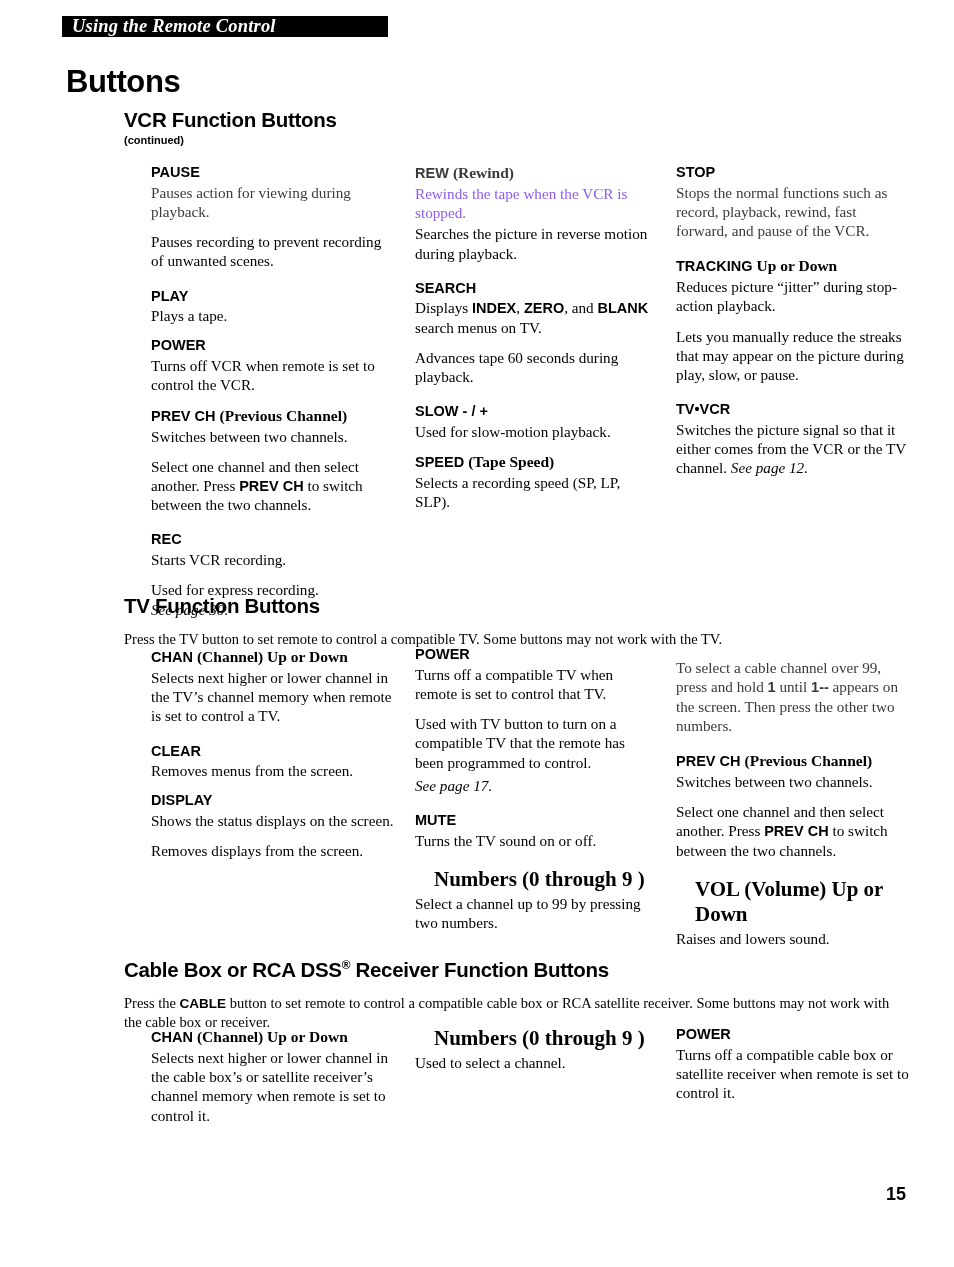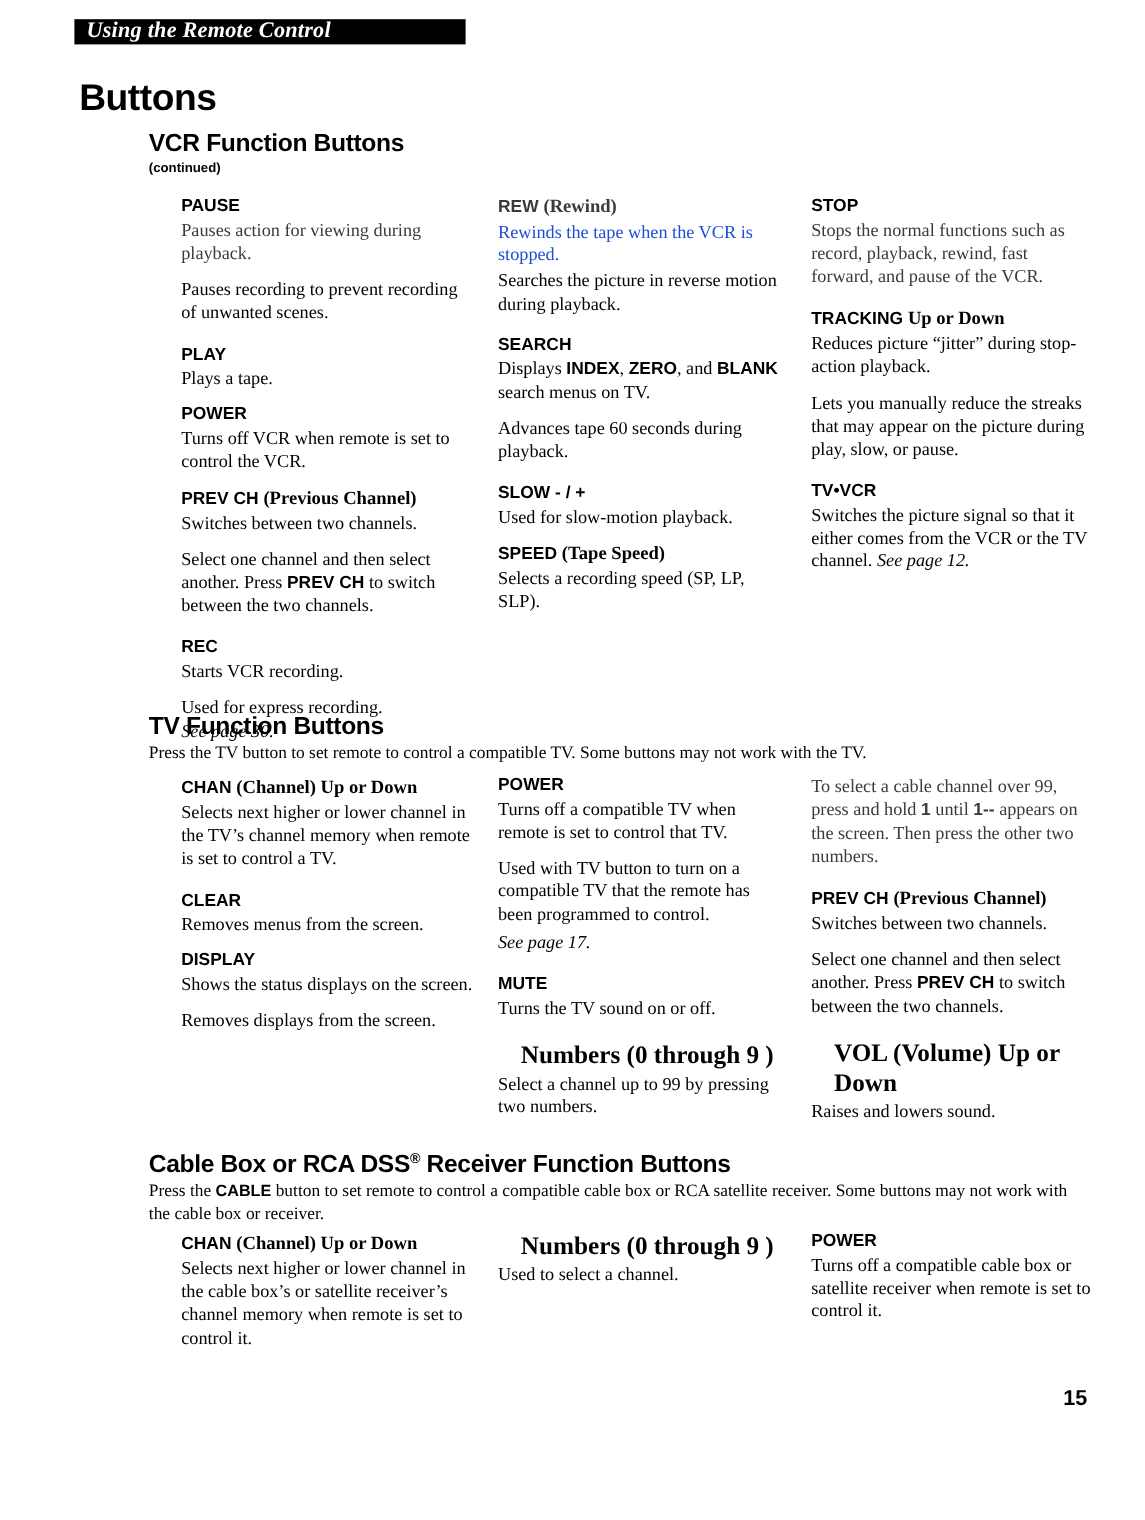--- a/index.html
+++ b/index.html
@@ -65,21 +65,21 @@
   .section-sub {
     font-family: "Liberation Sans", sans-serif;
     font-weight: bold;
     font-size: 11px;
     margin-top: 2px;
   }
   .section-intro {
     font-family: "Liberation Serif", serif;
     font-size: 14.5px;
     line-height: 1.32;
-    margin-top: 1px;
+    margin-top: 12px;
   }
 
   #vcr-head-block { position: absolute; left: 124px; top: 108px; }
   #tv-head-block  { position: absolute; left: 124px; top: 594px; width: 680px; }
   #cable-head-block { position: absolute; left: 124px; top: 958px; width: 768px; }
 
   
   .col { position: absolute; }
   .entry { margin-bottom: 0px; }
   .entry-title {
@@ -113,27 +113,27 @@
   .b {
     font-family: "Liberation Sans", sans-serif;
     font-weight: bold;
     font-size: 14.5px;
   }
   .it { font-style: italic; }
   .noindent { margin-top: 0px; }
 
   
   .faded { color: #3a3a3a; }
-  .faded2 { color: #1d4ed8; }
+  .faded2 { color: #8b5cf6; }
 
   
   .folio {
     position: absolute;
     right: 48px;
-    top: 1155px;
+    top: 1184px;
     font-family: "Liberation Sans", sans-serif;
     font-weight: bold;
     font-size: 18px;
   }
 
   sup.reg {
     font-size: 0.58em;
     vertical-align: super;
   }
 </style>
@@ -282,21 +282,21 @@
 
     <div class="entry">
       <div class="entry-title serif-title">Numbers (0 through 9 )</div>
       <div class="para">Select a channel up to 99 by pressing two numbers.</div>
     </div>
   </div>
 
   <div class="col" style="left:676px; top:646px; width:235px;">
 
     <div class="entry">
-      <div class="para faded" style="margin-top:0px;">To select a cable channel over 99, press and hold <span class="b">1</span> until <span class="b">1--</span> appears on the screen.  Then press the other two numbers.</div>
+      <div class="para faded" style="margin-top:12px;">To select a cable channel over 99, press and hold <span class="b">1</span> until <span class="b">1--</span> appears on the screen.  Then press the other two numbers.</div>
     </div>
     <div class="gap"></div>
 
     <div class="entry">
       <div class="entry-title"><span>PREV CH</span> <span class="ser">(Previous Channel)</span></div>
       <div class="para">Switches between two channels.</div>
       <div class="para">Select one channel and then select another.  Press <span class="b">PREV CH</span> to switch between the two channels.</div>
     </div>
     <div class="gap"></div>
 

